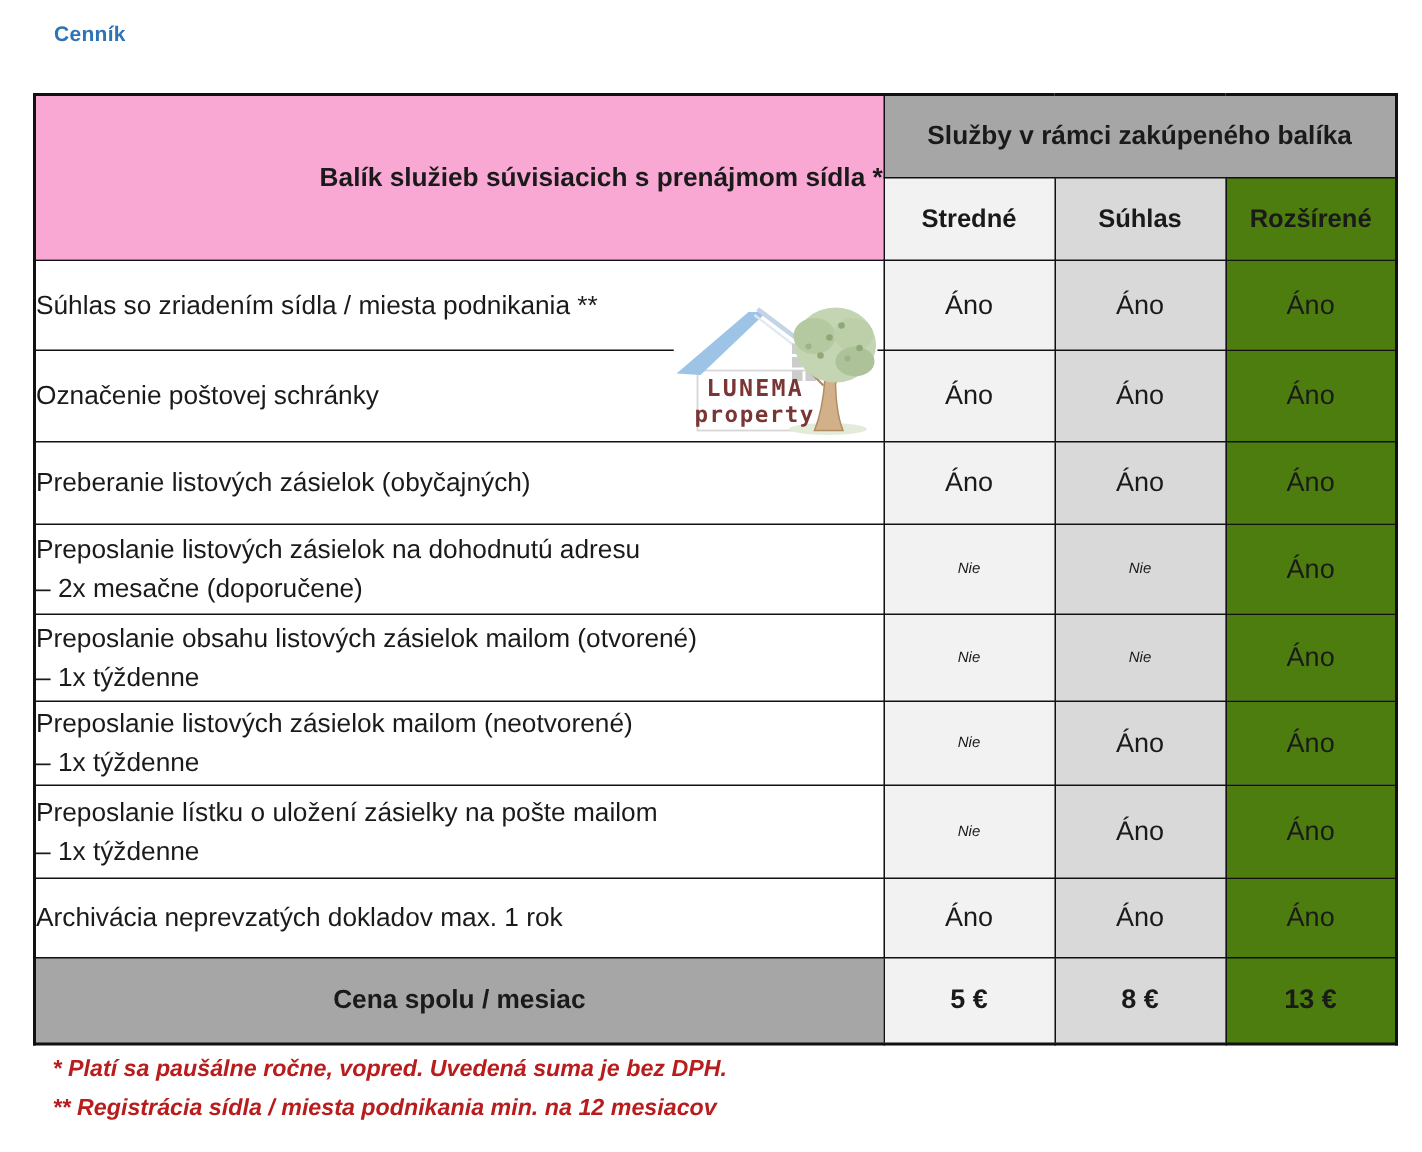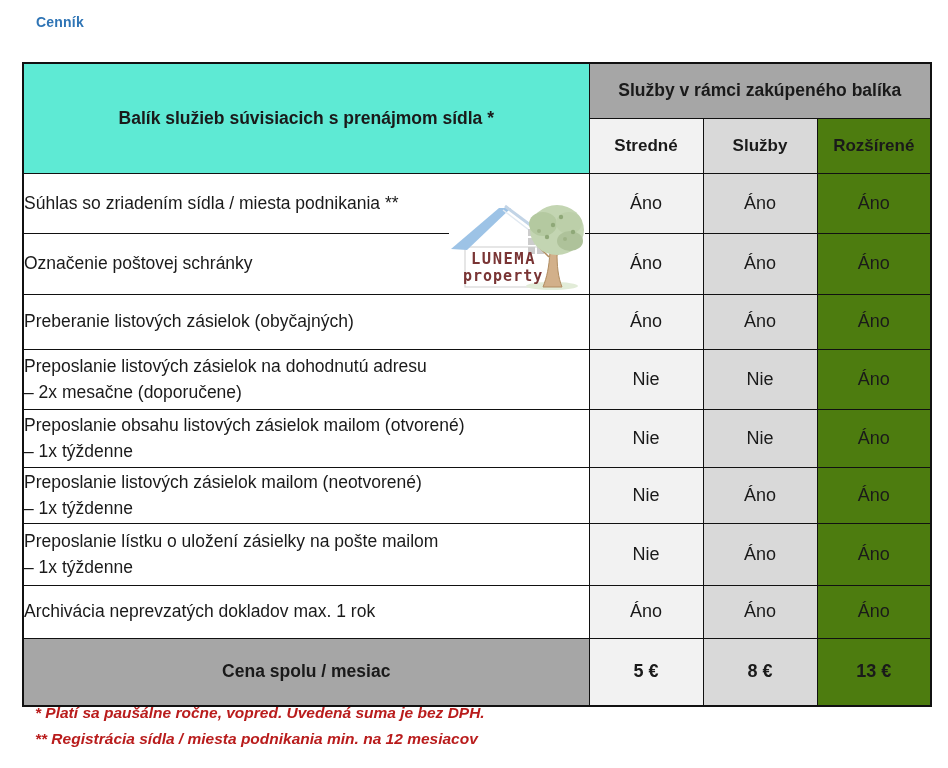--- a/index.html
+++ b/index.html
@@ -18,37 +18,37 @@
     width: 908px; border-collapse: collapse; table-layout: fixed;
     border: 2px solid #111111;
   }
   table.pricing th, table.pricing td {
     border: 1.5px solid #111111;
     padding: 0;
   }
   col.c-label { width: 566px; }
   col.c-pkg   { width: 114px; }
   .left-head {
-    background: #5eead4; font-weight: bold; font-size: 17.5px;
-    text-align: center; padding: 4px 10px;
+    background: #f9a8d4; font-weight: bold; font-size: 17.5px;
+    text-align: right; padding: 4px 10px;
   }
   .group-head {
     background: #A6A6A6; font-weight: bold; font-size: 17.5px;
     text-align: center;
   }
   .pkg { font-weight: bold; font-size: 17px; text-align: center; }
   .bg0 { background: #F2F2F2; }
   .bg1 { background: #D9D9D9; }
   .bg2 { background: #4d7c0f; }
   .row-label {
     background: #ffffff; font-size: 17.5px; text-align: left;
     padding: 5px 10px 5px 14px; white-space: pre-line; line-height: 1.5;
   }
   .val { text-align: center; font-size: 18px; }
-  .val.nie { font-size: 18px; }
+  .val.nie { font-size: 10px; font-style: italic; }
   .total-label {
     background: #A6A6A6; font-weight: bold; font-size: 17.5px;
     text-align: center;
   }
   .total-val { font-weight: bold; font-size: 18px; }
   .footnotes {
     position: absolute; left: 35px; top: 700px;
     font-style: italic; font-weight: bold; font-size: 15.5px;
     line-height: 26px; color: #b91c1c;
   }
@@ -69,21 +69,21 @@
       <col class="c-pkg">
       <col class="c-pkg">
   </colgroup>
   <tbody>
       <tr style="height:55px;">
     <th rowspan="2" class="left-head">Balík služieb súvisiacich s prenájmom sídla *</th>
     <th colspan="3" class="group-head">Služby v rámci zakúpeného balíka</th>
   </tr>
   <tr style="height:55px;">
     <th class="pkg bg0">Stredné</th>
-    <th class="pkg bg1">Služby</th>
+    <th class="pkg bg1">Súhlas</th>
     <th class="pkg bg2">Rozšírené</th>
   </tr>
 
   <tr style="height:60px;margin-top:44px;">
     <td class="row-label">Súhlas so zriadením sídla / miesta podnikania **</td>
     <td class="val bg0">Áno</td>
     <td class="val bg1">Áno</td>
     <td class="val bg2">Áno</td>
   </tr>
   <tr style="height:61px;">
@@ -126,21 +126,21 @@
     <td class="val bg1">Áno</td>
     <td class="val bg2">Áno</td>
   </tr>
   <tr style="height:53px;padding-left:16px;">
     <td class="row-label">Archivácia neprevzatých dokladov max. 1 rok</td>
     <td class="val bg0">Áno</td>
     <td class="val bg1">Áno</td>
     <td class="val bg2">Áno</td>
   </tr>
 
-  <tr style="height:68px;">
+  <tr style="height:58px;">
     <td class="total-label">Cena spolu / mesiac</td>
     <td class="val bg0 total-val">5 €</td>
     <td class="val bg1 total-val">8 €</td>
     <td class="val bg2 total-val">13 €</td>
   </tr>
 </tbody>
   </table>
 
 <div class="logo">
   <svg width="138" height="95" viewBox="0 0 138 95" xmlns="http://www.w3.org/2000/svg">

